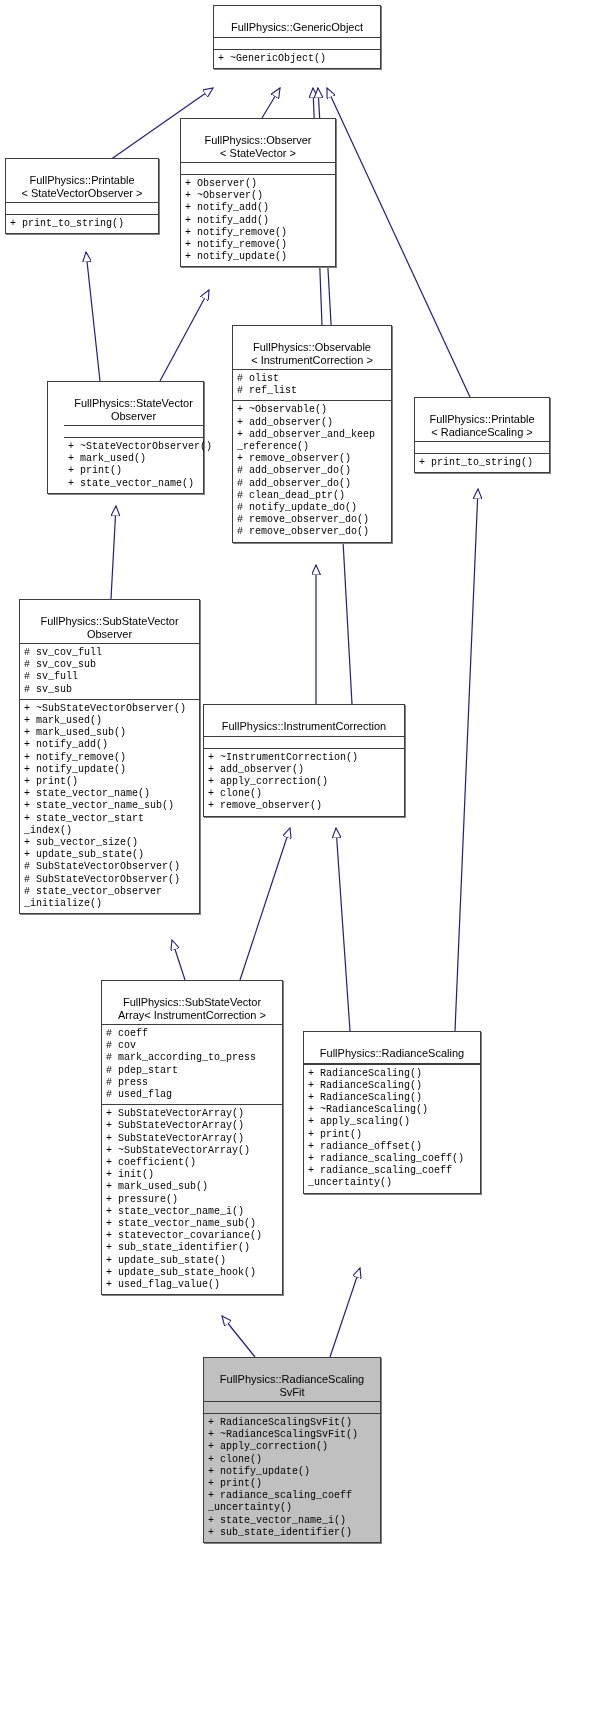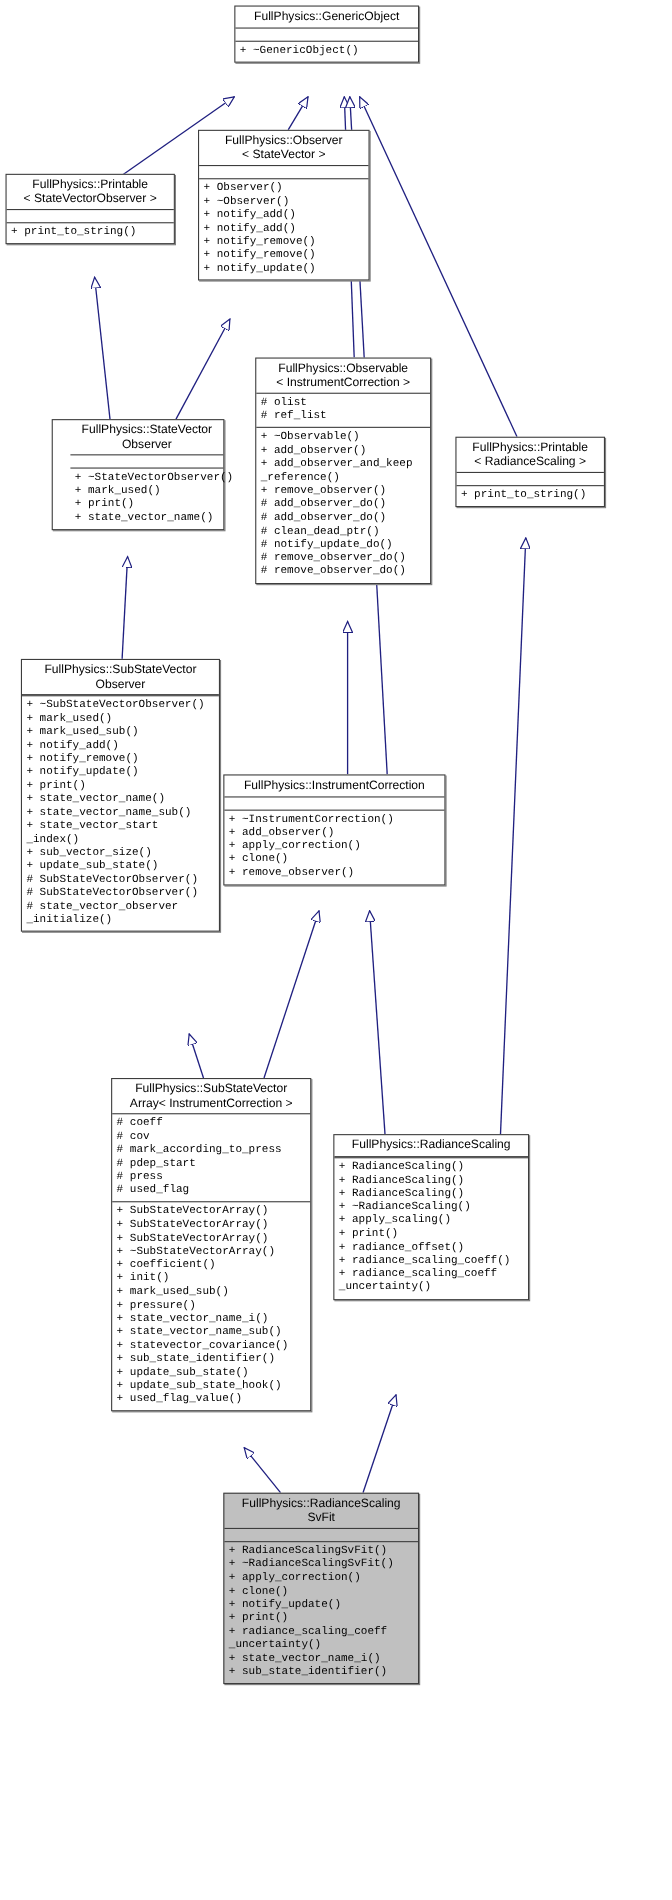--- a/index.html
+++ b/index.html
@@ -19,20 +19,21 @@
     z-index:2;
   }
   .node.highlight{background:#c0c0c0;}
   .node .title{
     text-align:center;
     font-size:11px;
     line-height:12.5px;
     color:#000;
     padding:3px 3px 3px 3px;
     white-space:pre-line;
+    margin-top:12px;
   }
   .node .sep{height:1px;background:#3d3d3d;width:100%;}
   .node .attrs,.node .ops{
     padding:3px 3px 3px 4px;
     font-size:10px;
     line-height:12.2px;
     color:#000;
     font-family:Liberation Mono, monospace;
   }
   .node .attrs.empty{height:11px;padding:0;}
@@ -167,20 +168,26 @@
       <div class="row">+ mark_used()</div>
       <div class="row">+ print()</div>
       <div class="row">+ state_vector_name()</div>
     </div>
   </div>
 
   <div class="node" style="left:19px;top:599px;width:181px;">
     <div class="title">FullPhysics::SubStateVector
 Observer</div>
     <div class="sep"></div>
+    <div class="attrs">
+      <div class="row"># sv_cov_full</div>
+      <div class="row"># sv_cov_sub</div>
+      <div class="row"># sv_full</div>
+      <div class="row"># sv_sub</div>
+    </div>
     <div class="sep"></div>
     <div class="ops">
       <div class="row">+ ~SubStateVectorObserver()</div>
       <div class="row">+ mark_used()</div>
       <div class="row">+ mark_used_sub()</div>
       <div class="row">+ notify_add()</div>
       <div class="row">+ notify_remove()</div>
       <div class="row">+ notify_update()</div>
       <div class="row">+ print()</div>
       <div class="row">+ state_vector_name()</div>

